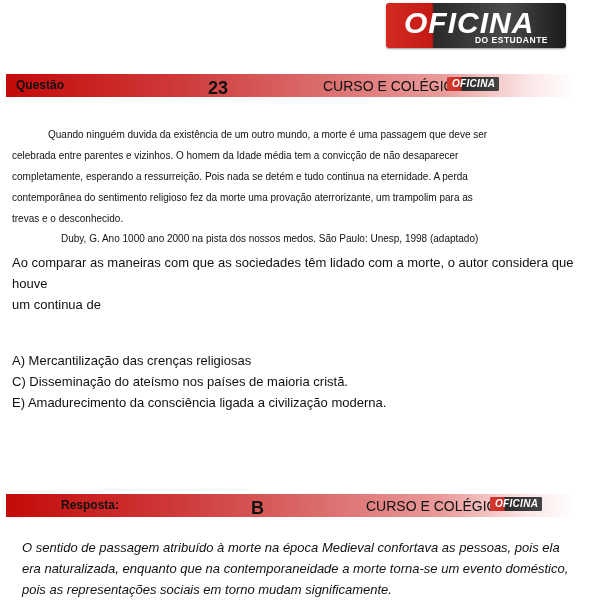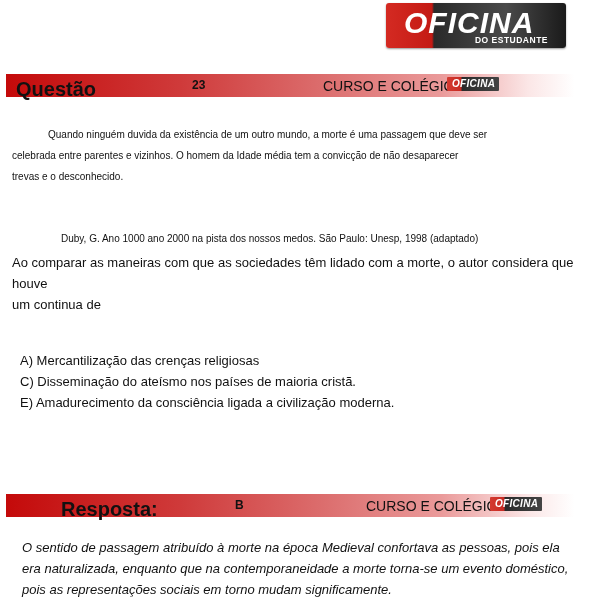--- a/index.html
+++ b/index.html
@@ -11,33 +11,33 @@
           box-shadow: 0 1px 2px rgba(0,0,0,0.4); }
   .logo-main { position: absolute; left: 18px; top: 5px; font-size: 30px; font-weight: bold;
                font-style: italic; color: #fff; letter-spacing: 1px; line-height: 30px;
                font-family: "Liberation Sans", sans-serif; }
   .logo-sub { position: absolute; right: 18px; bottom: 3px; font-size: 8.5px; font-weight: bold;
               color: #fff; letter-spacing: 0.5px; padding-left: 42px; }
   .bar { position: absolute; left: 6px; width: 580px; height: 23px;
          background: linear-gradient(90deg, #c40a0a 0%, #cf3a3a 30%, #dc6e6e 55%, #ea9a9a 75%, #fbe6e6 90%, #ffffff 98%); }
   .bar1 { top: 74px; }
   .bar2 { top: 494px; text-align: center; }
-  .bar .lbl { position: absolute; top: 4px; font-size: 20px; font-weight: bold; color: #111; }
-  .bar .num { position: absolute; top: 4px; font-size: 12px; font-weight: bold; color: #111; }
+  .bar .lbl { position: absolute; top: 4px; font-size: 12px; font-weight: bold; color: #111; }
+  .bar .num { position: absolute; top: 4px; font-size: 18px; font-weight: bold; color: #111; margin-left: 16px; }
   .bar .course { position: absolute; top: 4px; font-size: 14px; color: #111; }
   .mini-logo { position: absolute; top: 3px; width: 52px; height: 14px; border-radius: 1px;
                background: linear-gradient(90deg, #d43a30 0px, #c82a22 14px, #2a2a2a 15px, #444 52px);
                overflow: hidden; }
   .mini-logo span { position: absolute; left: 5px; top: 1px; font-size: 10px; font-weight: bold;
                     font-style: italic; color: #fff; letter-spacing: 0.3px; }
   .para { position: absolute; left: 12px; width: 585px; font-size: 10px; line-height: 21px; }
   .indent { text-indent: 36px; }
   .cite { position: absolute; left: 48px; top: 233px; font-size: 10px; padding-left: 13px; }
   .q { position: absolute; left: 12px; top: 252px; width: 585px; font-size: 13px; line-height: 21px; }
-  .options { position: absolute; left: 12px; top: 350px; font-size: 13px; line-height: 21px; margin-left: 8px; }
+  .options { position: absolute; left: 12px; top: 350px; font-size: 13px; line-height: 21px; }
   .answer { position: absolute; left: 22px; top: 537px; width: 570px; font-size: 13px; line-height: 21px; font-style: italic; }
 </style>
 </head>
 <body>
 
 <div class="logo">
   <div class="logo-main">OFICINA</div>
   <div class="logo-sub">DO ESTUDANTE</div>
 </div>
 
@@ -48,20 +48,22 @@
   <div class="mini-logo" style="left:441px;">
     <span>OFICINA</span>
   </div>
 </div>
 
 <div class="para indent" style="top:124px;">
   <div>Quando ninguém duvida da existência de um outro mundo, a morte é uma passagem que deve ser</div>
 </div>
 <div class="para" style="top:145px;">
   <div>celebrada entre parentes e vizinhos. O homem da Idade média tem a convicção de não desaparecer</div>
+  <div>completamente, esperando a ressurreição. Pois nada se detém e tudo continua na eternidade. A perda</div>
+  <div>contemporânea do sentimento religioso fez da morte uma provação aterrorizante, um trampolim para as</div>
   <div>trevas e o desconhecido.</div>
 </div>
 <div class="cite">Duby, G. Ano 1000 ano 2000 na pista dos nossos medos. São Paulo: Unesp, 1998 (adaptado)</div>
 
 <div class="q">
   <div>Ao comparar as maneiras com que as sociedades têm lidado com a morte, o autor considera que houve</div>
   <div>um continua de</div>
 </div>
 
 <div class="options">

